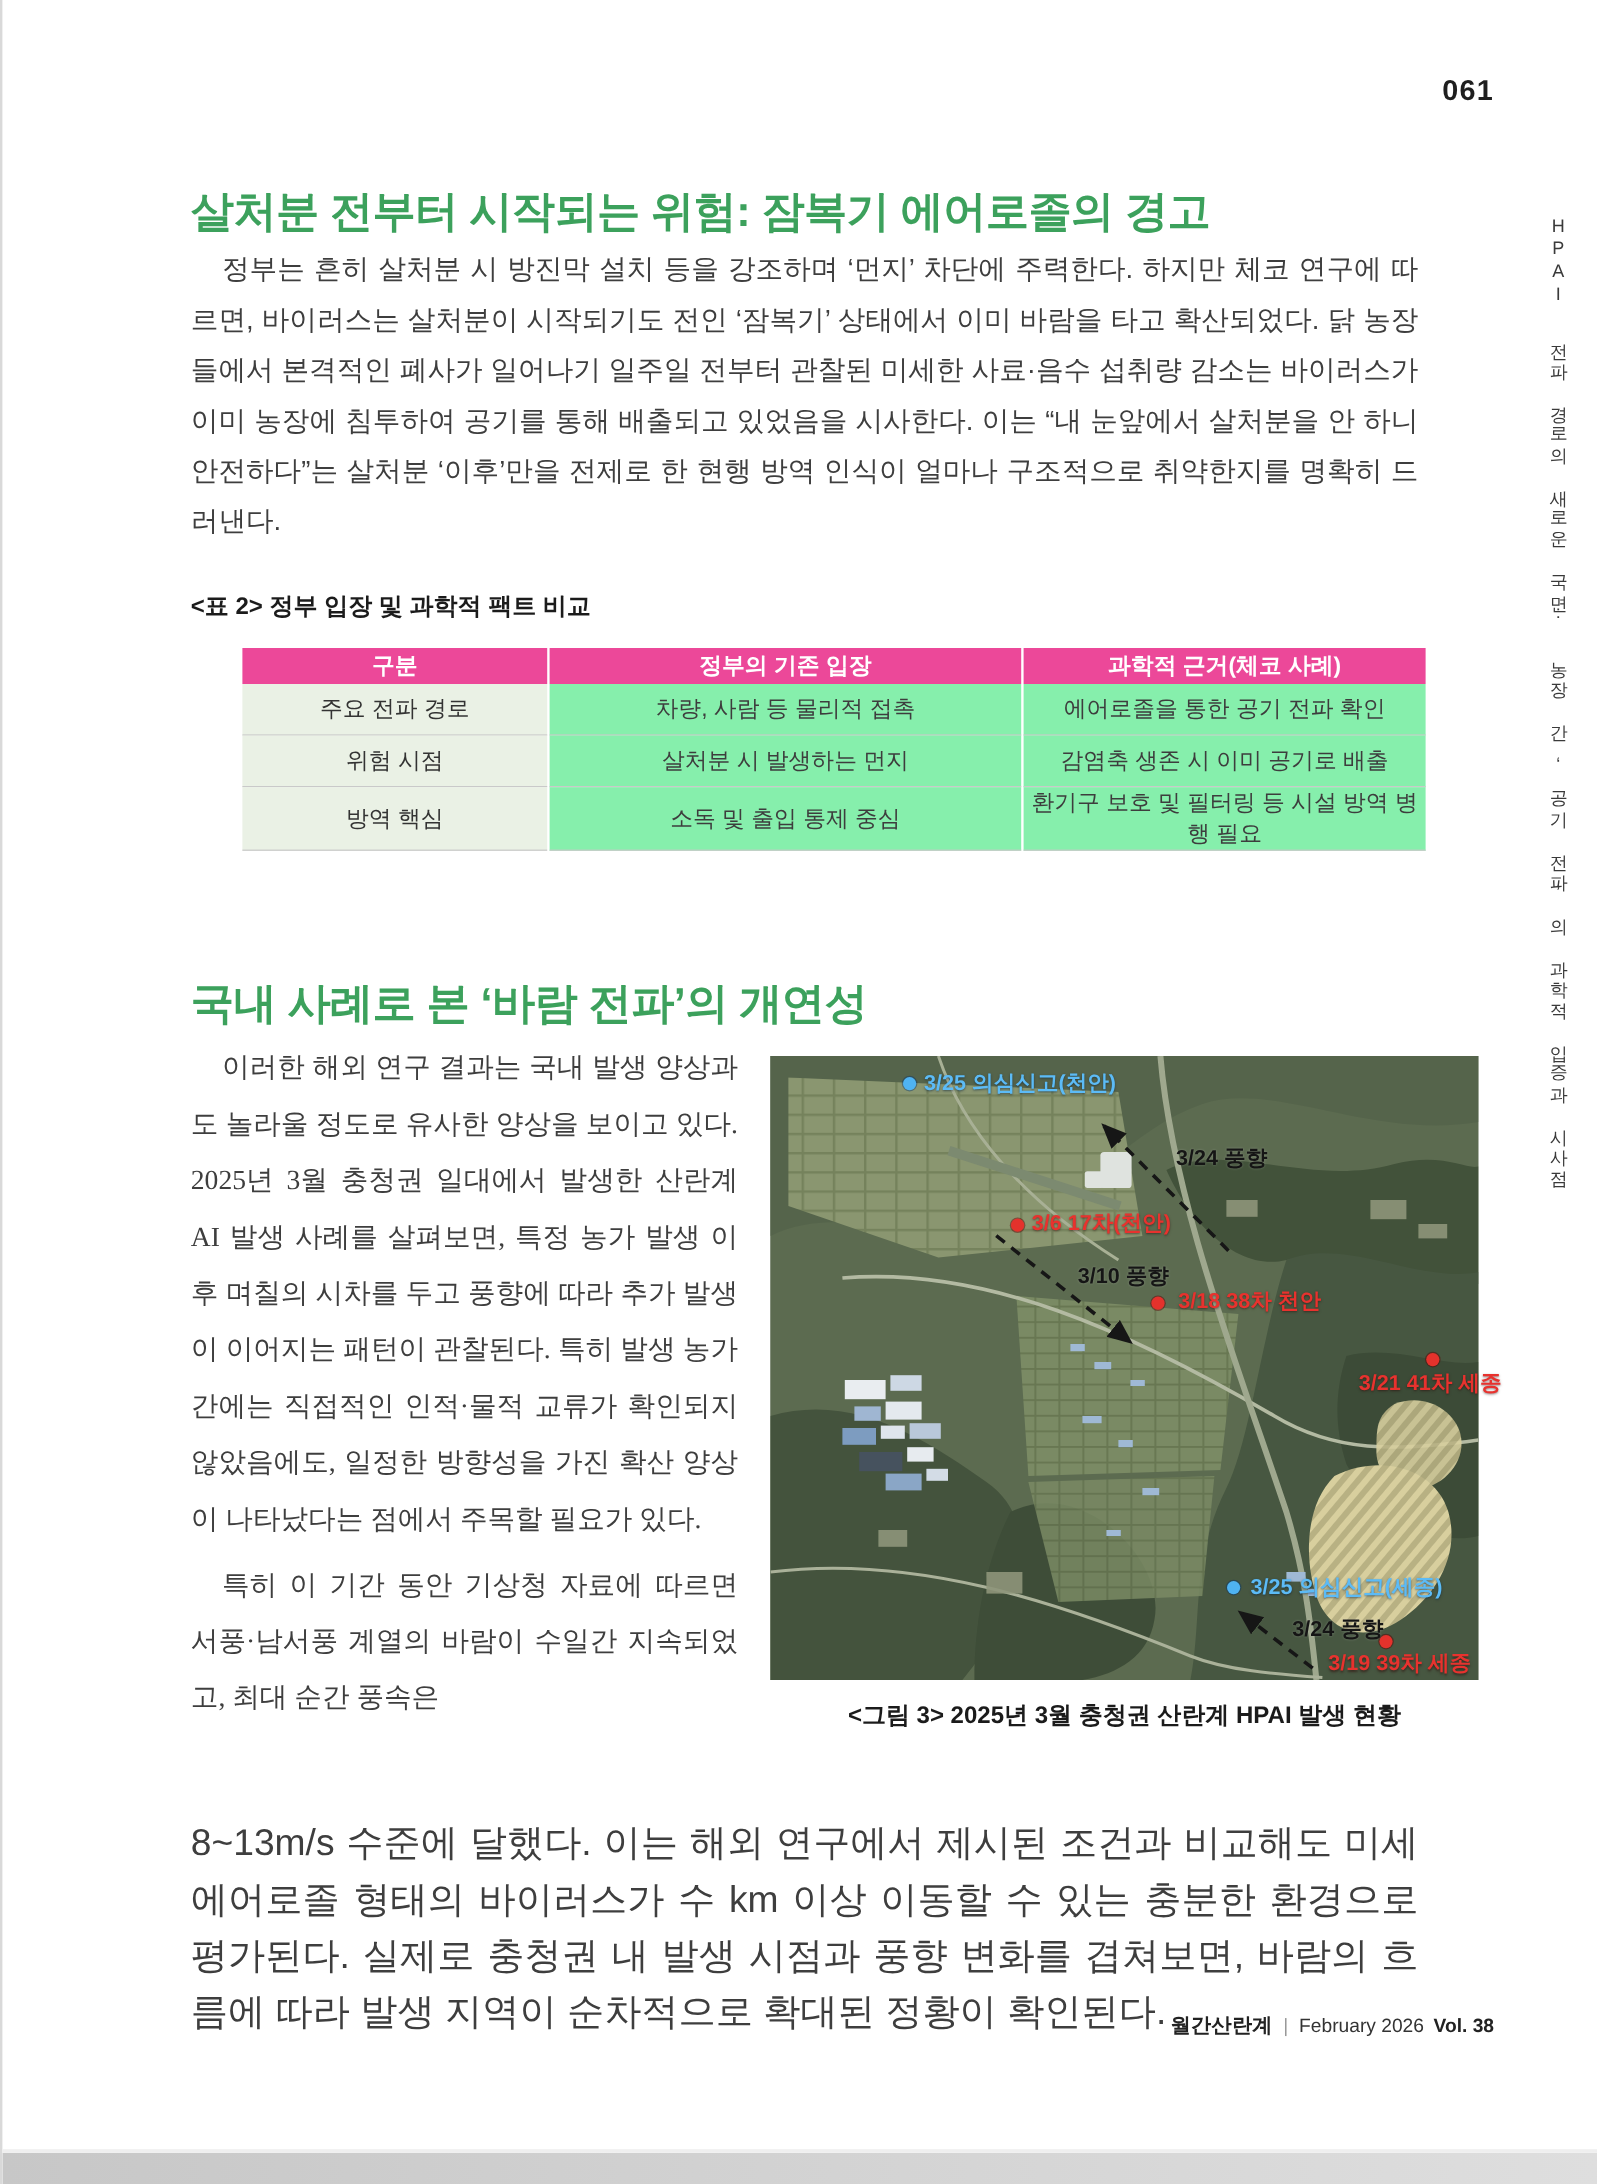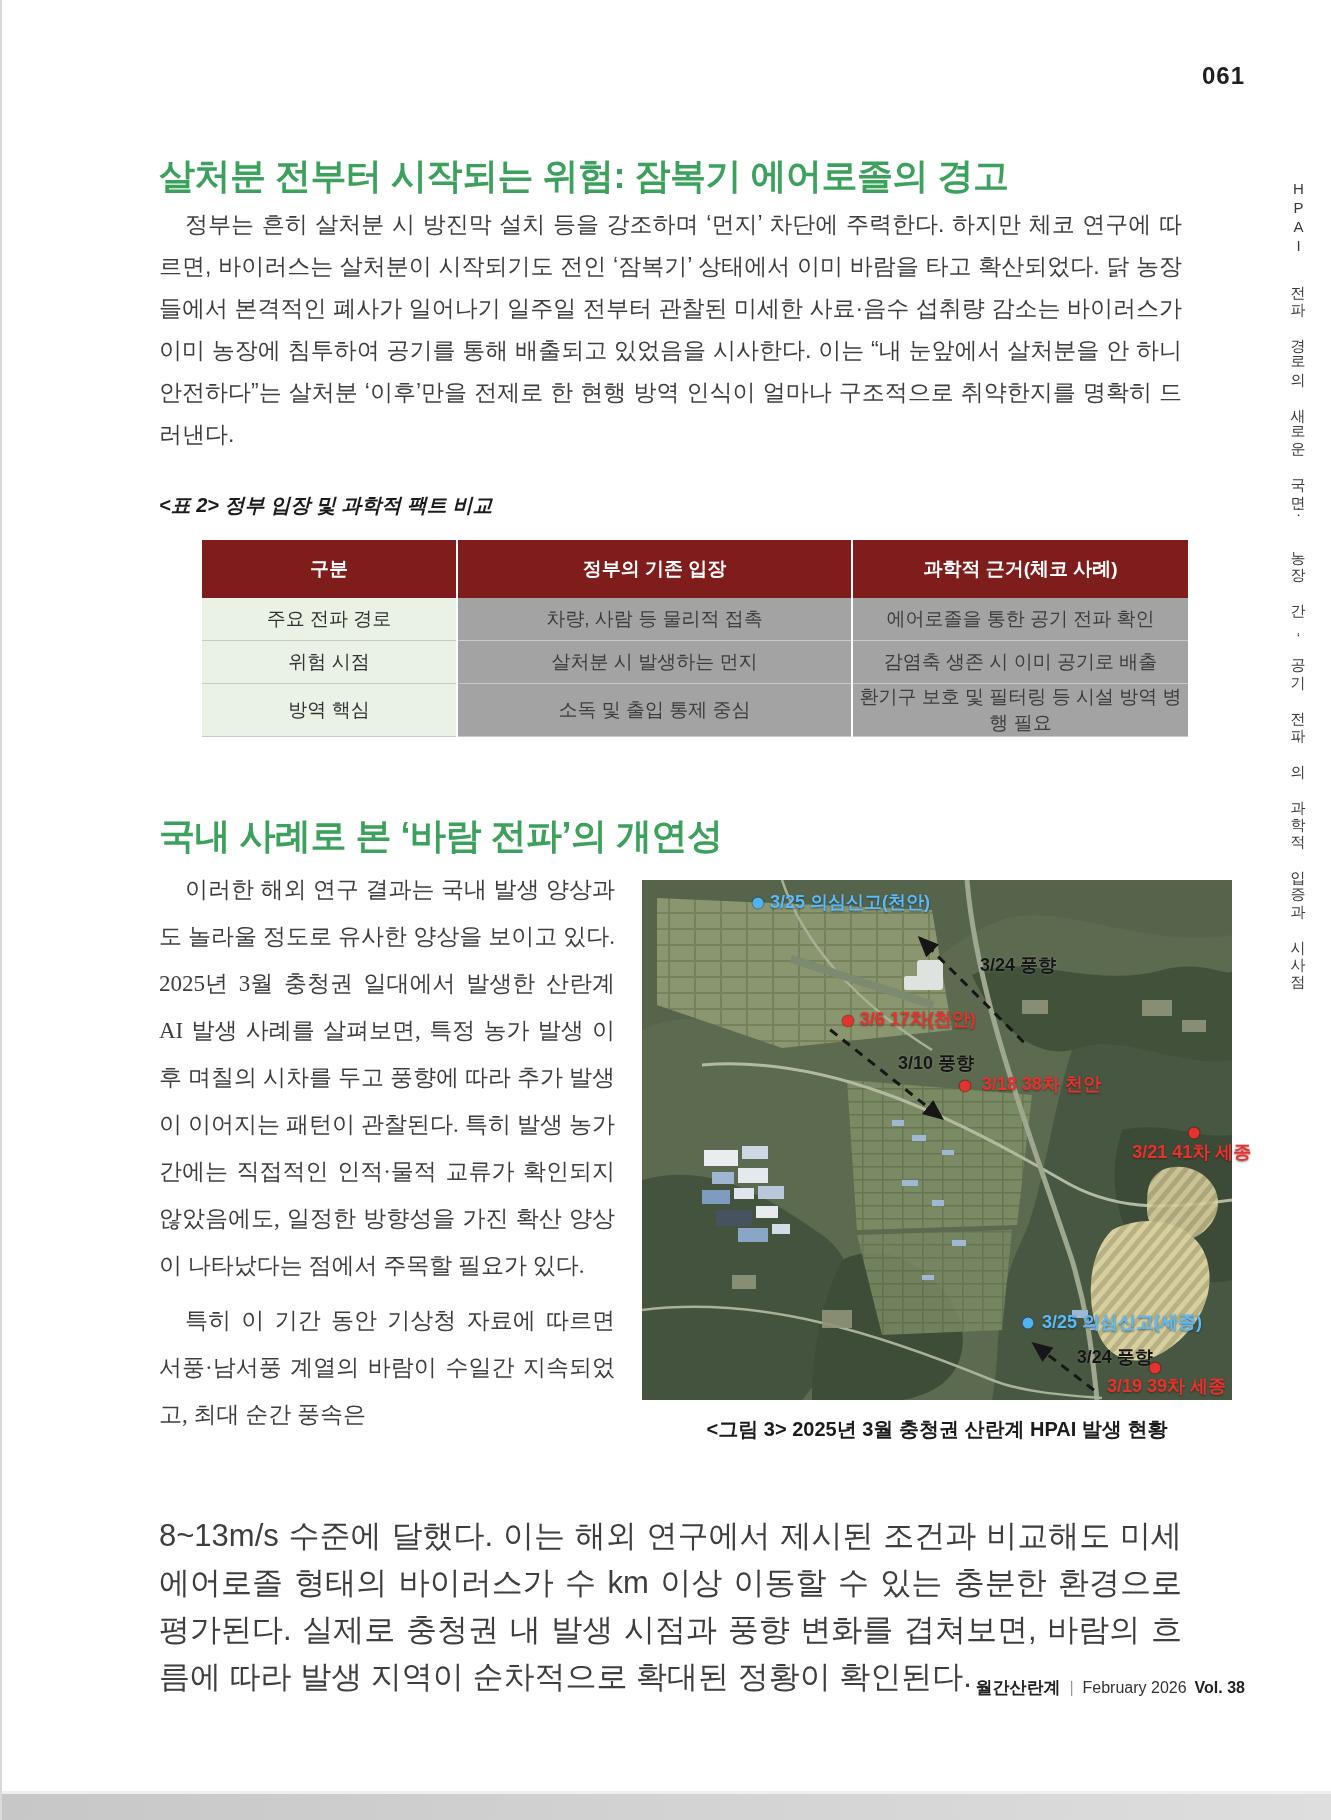--- a/index.html
+++ b/index.html
@@ -12,33 +12,33 @@
   .sidebar{
     position:absolute;top:180px;right:24px;height:600px;
     writing-mode:vertical-rl;text-orientation:upright;
     font-size:15px;letter-spacing:2px;color:#3a3a3a;white-space:nowrap;
   }
   .h-green{position:absolute;left:157px;font-size:36px;font-weight:bold;color:#3ca15c;letter-spacing:-0.5px;}
   .h1{top:152px;}
   .h2{top:812px;}
   .para{font-size:23px;line-height:42px;text-align:justify;color:#3e3e3e;margin:0;}
   .para1{position:absolute;left:157px;top:203px;width:1023px;text-indent:26px;}
-  .tbl-caption{position:absolute;left:157px;top:492px;font-size:20px;font-weight:bold;color:#1b1b1b;font-style:italic;}
+  .tbl-caption{position:absolute;left:157px;top:492px;font-size:20px;font-weight:bold;color:#1b1b1b;}
   table.cmp{
     position:absolute;left:198px;top:540px;width:982px;
     border-collapse:separate;border-spacing:2px 0;table-layout:fixed;
     font-size:19px;
   }
   table.cmp th{
-    background:#7f1d1d;color:#ffffff;font-weight:bold;height:58px;
+    background:#ec4899;color:#ffffff;font-weight:bold;height:30px;
     text-align:center;vertical-align:middle;padding:0 4px;margin-left:47px;
   }
   table.cmp td{
     height:42px;text-align:center;vertical-align:middle;
-    border-bottom:1px solid #c9c9c9;color:#3d3d3d;padding:0 4px;background:#a3a3a3;
+    border-bottom:1px solid #c9c9c9;color:#3d3d3d;padding:0 4px;background:#86efac;
   }
   table.cmp td.rowhead{background:#eaf1e5;color:#333333;}
   .leftcol{position:absolute;left:157px;top:866px;width:456px;font-family:Liberation Serif, serif;}
   .leftcol p{font-size:23px;line-height:47px;text-align:justify;text-indent:26px;color:#3e3e3e;margin:0;}
   .leftcol p + p{margin-top:8px;}
   .map{position:absolute;left:640px;top:880px;width:590px;height:520px;background:#5c6b50;}
   .map svg.terrain{position:absolute;left:0;top:0;width:100%;height:100%;display:block;}
   .map svg.arrows{position:absolute;left:0;top:0;width:100%;height:100%;display:block;}
   .windline{stroke:#161616;stroke-width:3;stroke-dasharray:9 7;fill:none;}
   .dot{position:absolute;width:11px;height:11px;border-radius:50%;transform:translate(-50%,-50%);}

